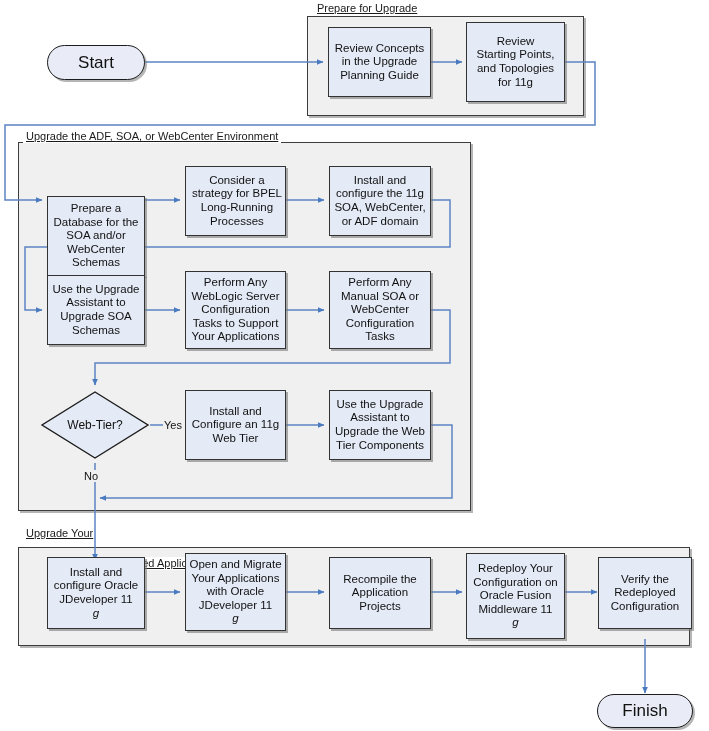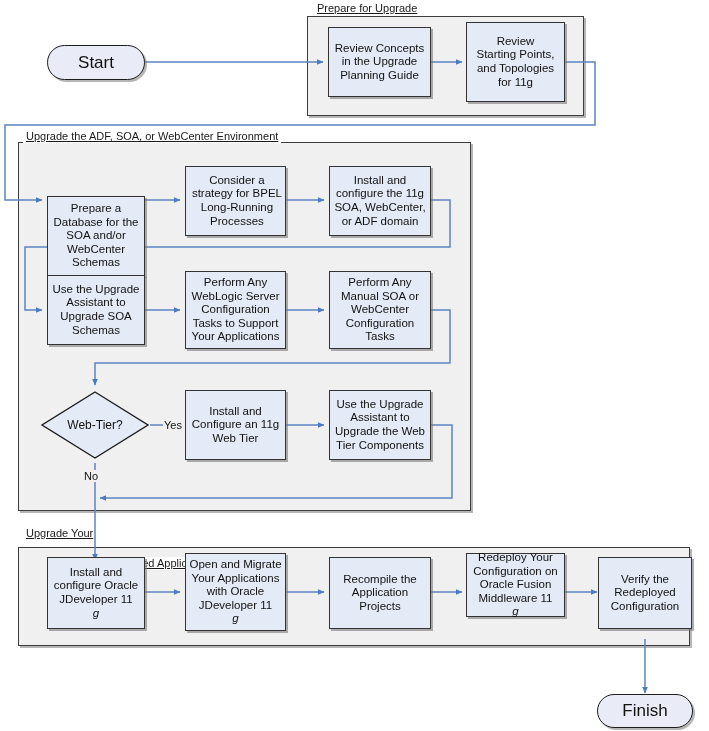--- a/index.html
+++ b/index.html
@@ -295,21 +295,21 @@
   </div>
 
   <div class="node" style="left:329px; top:557px; width:102px; height:72px;">
     <div>
       <span>Recompile the</span>
       <span>Application</span>
       <span>Projects</span>
     </div>
   </div>
 
-  <div class="node" style="left:466px; top:553px; width:99px; height:64px;">
+  <div class="node" style="left:466px; top:553px; width:99px; height:86px;">
     <div>
       <span>Redeploy Your</span>
       <span>Configuration on</span>
       <span>Oracle Fusion</span>
       <span>
           <span>Middleware 11</span>
           <span class="ital">g</span>
         </span>
     </div>
   </div>

